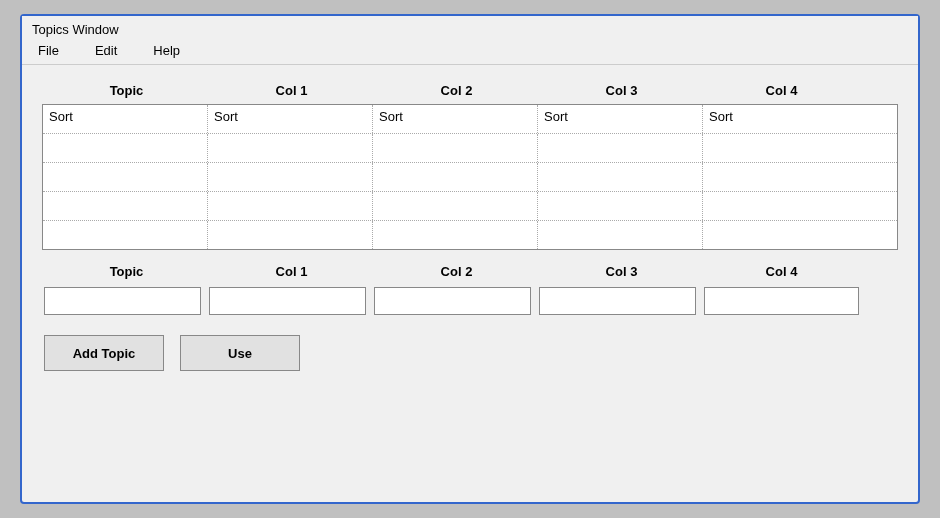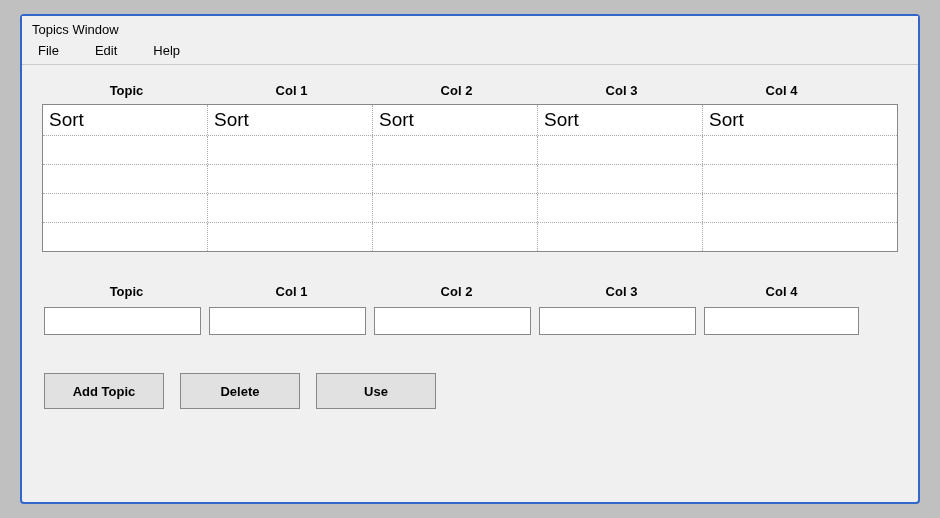--- a/index.html
+++ b/index.html
@@ -49,21 +49,21 @@
       cursor: pointer;
       font-size: 13px;
       color: #000;
     }
 
     .content-area {
       flex: 1;
       padding: 16px 20px;
       display: flex;
       flex-direction: column;
-      gap: 30px;
+      gap: 12px;
     }
 
     
     .table-section {
       display: flex;
       flex-direction: column;
     }
 
     .col-headers {
       display: grid;
@@ -89,21 +89,21 @@
       grid-template-columns: 165px 165px 165px 165px 155px;
       border-bottom: 1px dotted #aaa;
     }
 
     .table-row:last-child {
       border-bottom: none;
     }
 
     .table-cell {
       padding: 4px 6px;
-      font-size: 19px;
+      font-size: 13px;
       min-height: 28px;
       border-right: 1px dotted #aaa;
     }
 
     .table-cell:last-child {
       border-right: none;
     }
 
     
     .form-section {
@@ -239,18 +239,17 @@
         <input class="form-input" type="text" style="">
         <input class="form-input" type="text" style="">
         <input class="form-input" type="text" style="">
         <input class="form-input" type="text" style="">
         <input class="form-input" type="text" style="">
       </div>
     </div>
 
     <div class="buttons-section">
       <button class="action-button">Add Topic</button>
-      <button class="action-button">Delete</button>
       <button class="action-button">Use</button>
     </div>
 
   </div>
 </div>
 
 </body></html>

